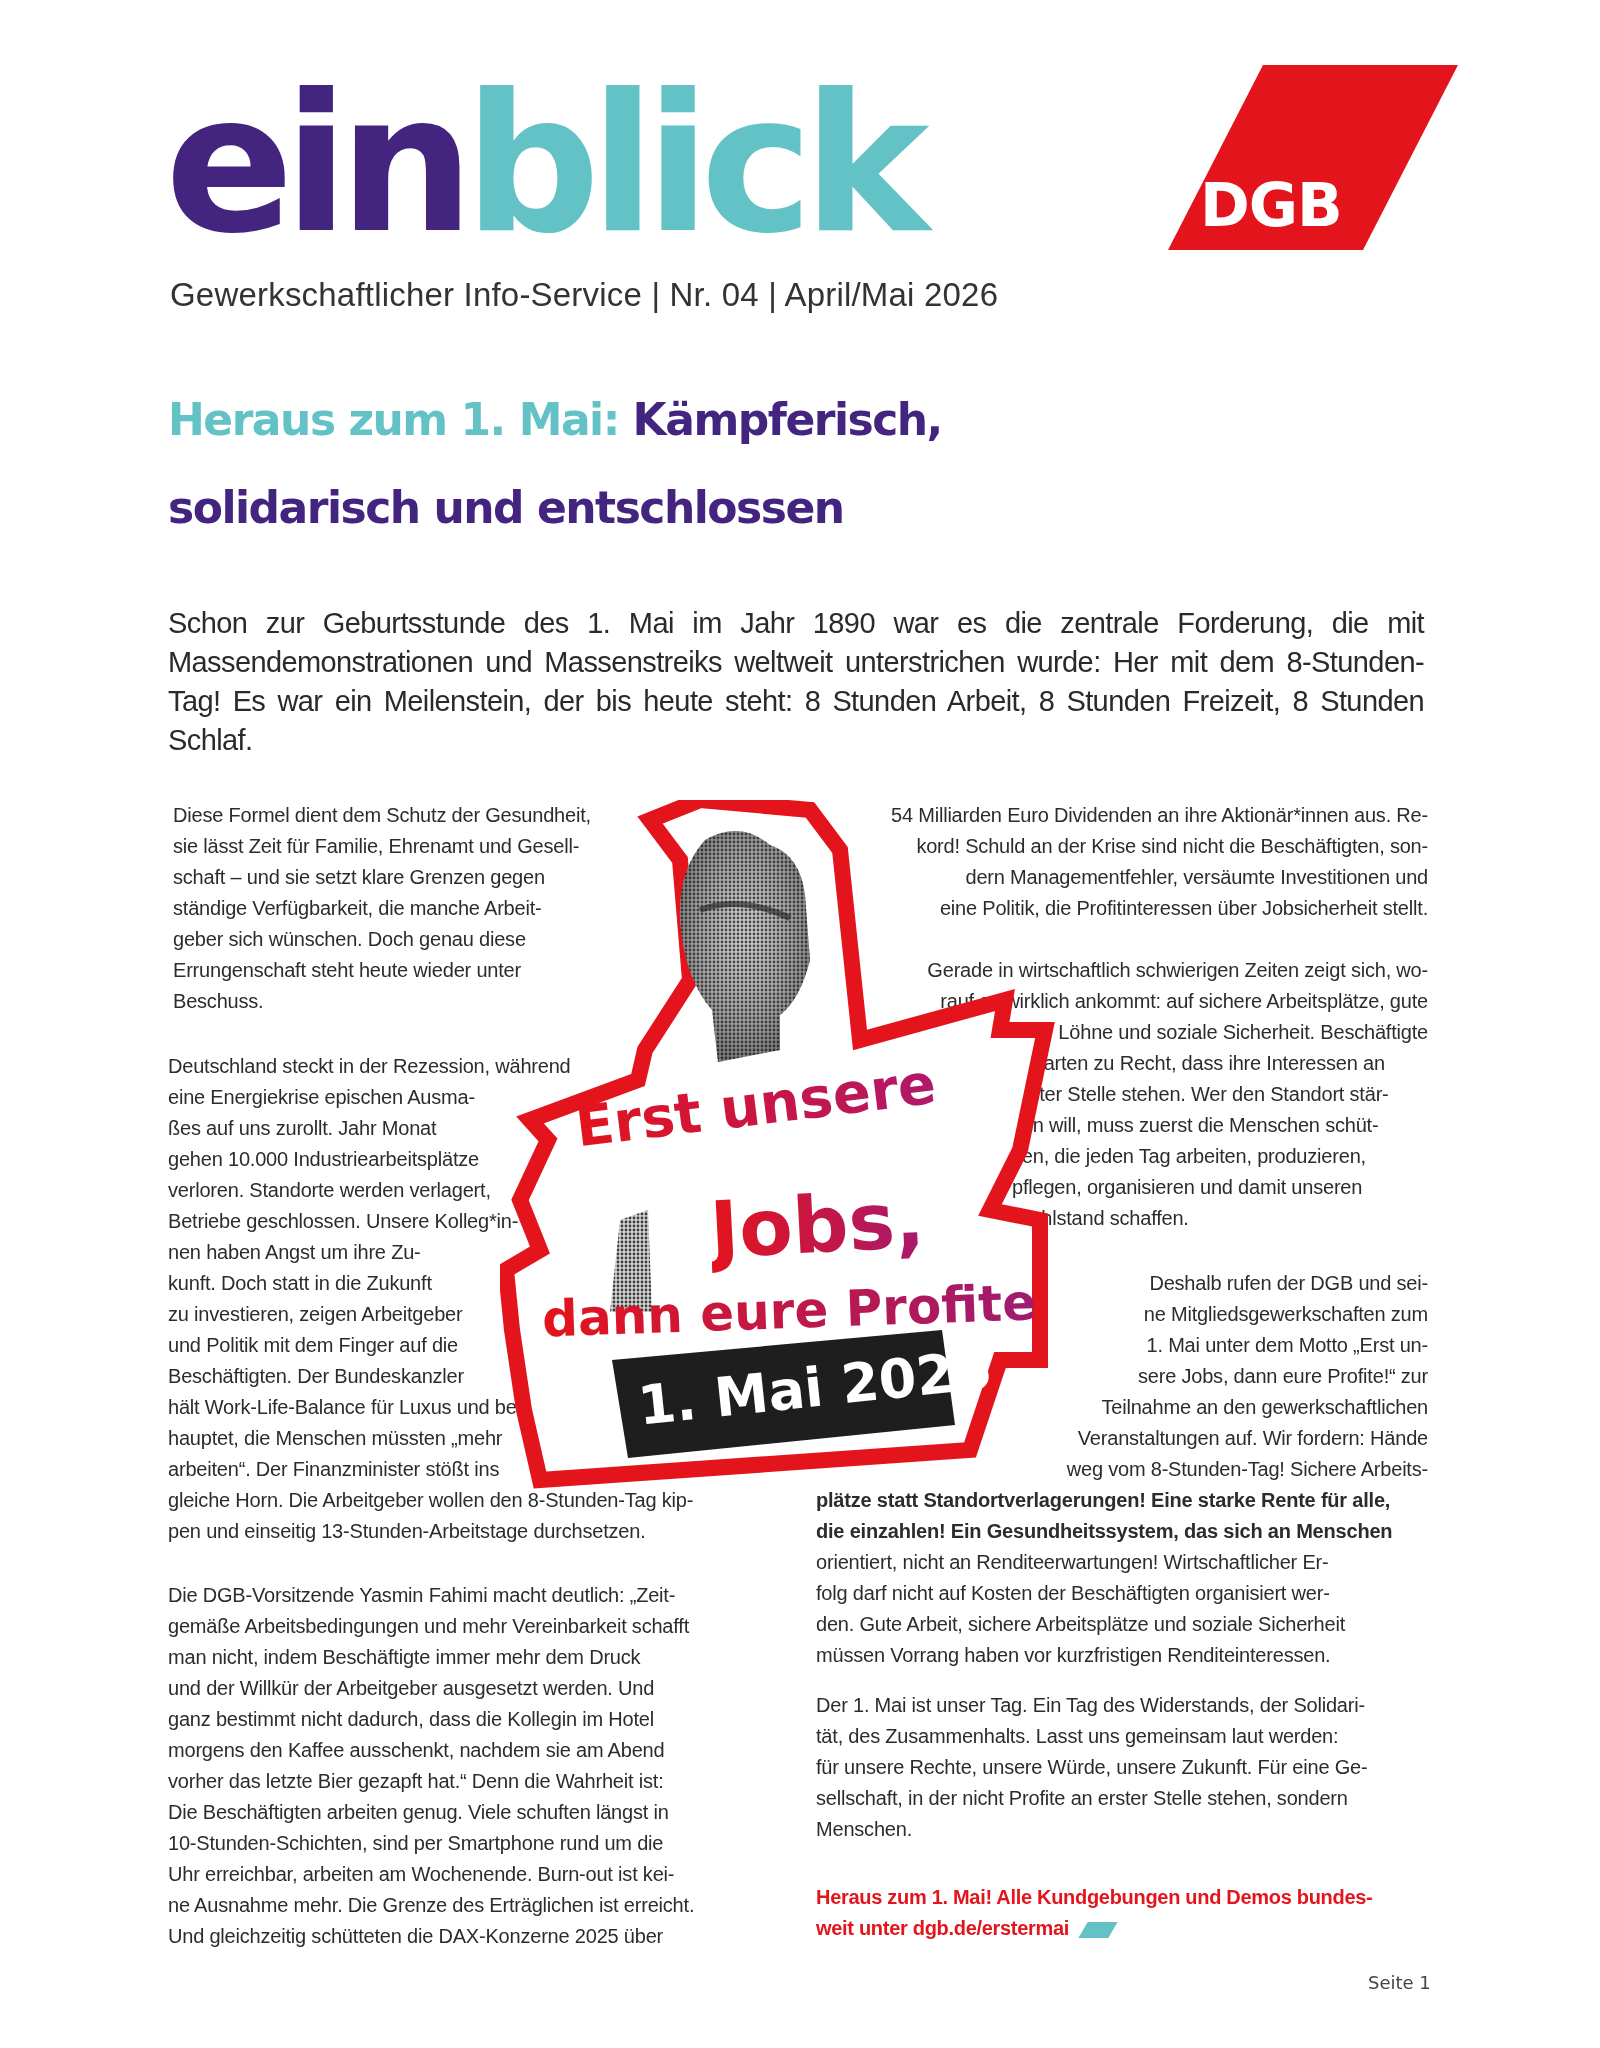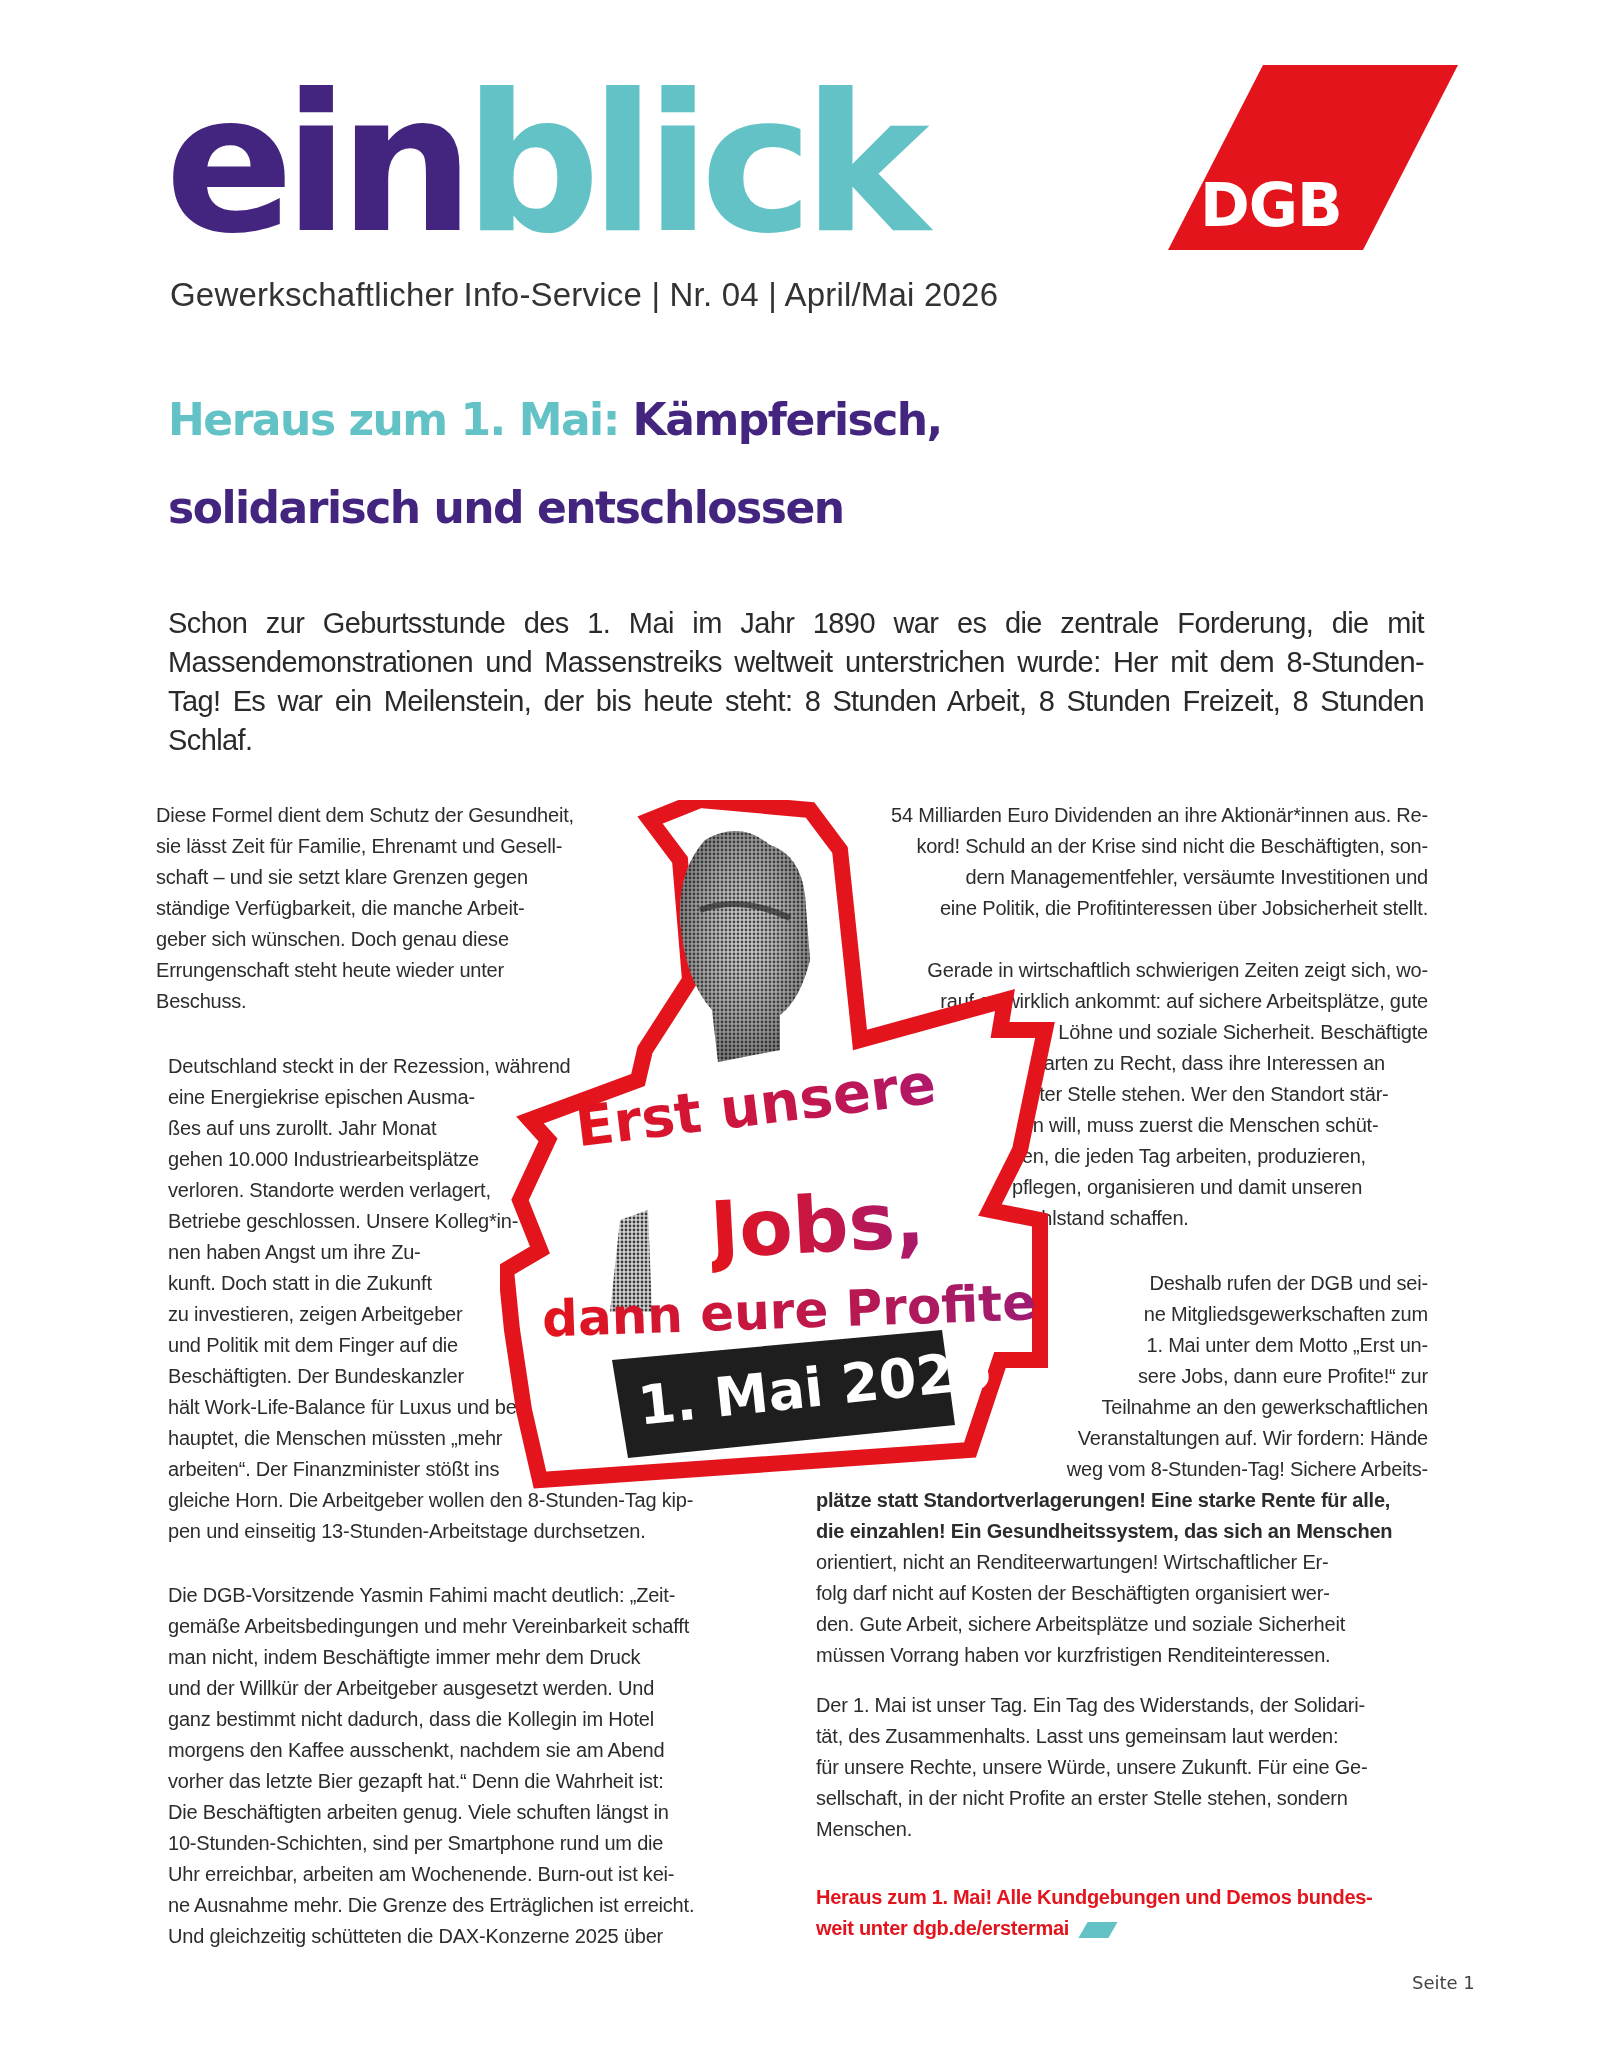--- a/index.html
+++ b/index.html
@@ -21,21 +21,21 @@
   .lead { position: absolute; left: 168px; top: 604px; width: 1256px; font-family: "Liberation Sans", sans-serif; font-size: 29px; line-height: 39px; color: #2a2a2a; letter-spacing: -0.6px; text-align: justify; }
 
   .para { position: absolute; font-family: "Liberation Sans", sans-serif; font-size: 20px; line-height: 31px; color: #2c2c2c; letter-spacing: -0.2px; white-space: nowrap; }
   .para span { display: block; }
   .right-al span { text-align: right; }
 
   .cta { position: absolute; left: 816px; top: 1882px; font-family: "Liberation Sans", sans-serif; font-weight: bold; font-size: 20px; line-height: 31px; color: #e3141c; letter-spacing: -0.3px; }
   .cta span { display: block; }
   .cta-mark { display: inline-block; width: 30px; height: 16px; background: #63c2c6; transform: skewX(-30deg); margin-left: 14px; vertical-align: middle; }
 
-  .page-num { position: absolute; left: 1412px; top: 1972px; font-family: "DejaVu Sans", sans-serif; font-size: 18px; color: #444; }
+  .page-num { position: absolute; left: 1368px; top: 1972px; font-family: "DejaVu Sans", sans-serif; font-size: 18px; color: #444; }
 
   .poster { position: absolute; left: 500px; top: 800px; width: 560px; height: 700px; }
   .poster svg { position: absolute; left: 0; top: 0; }
   .p-text { position: absolute; font-family: "DejaVu Sans", sans-serif; font-weight: bold; white-space: nowrap; }
   .p-erst { left: 72px; top: 295px; font-size: 56px; color: #e11d48; transform: rotate(-7deg); transform-origin: left top; background: linear-gradient(90deg,#e3141c,#b0186a); -webkit-background-clip: text; background-clip: text; color: transparent; }
   .p-jobs { left: 210px; top: 380px; font-size: 78px; transform: rotate(-3deg); background: linear-gradient(90deg,#e3141c,#a8196e); -webkit-background-clip: text; background-clip: text; color: transparent; }
   .p-dann { left: 42px; top: 482px; font-size: 50px; transform: rotate(-2deg); background: linear-gradient(90deg,#e3141c,#9e1b72); -webkit-background-clip: text; background-clip: text; color: transparent; }
   .p-date { left: 135px; top: 575px; font-size: 54px; color: #fff; transform: rotate(-6deg); transform-origin: left top; }
 </style>
 </head>
@@ -51,21 +51,21 @@
   <div class="dgb-text">DGB</div>
 </div>
 
 <h1 class="headline">
   <span class="teal">Heraus zum 1. Mai:</span><span> Kämpferisch,</span><br>
   <span>solidarisch und entschlossen</span>
 </h1>
 
 <p class="lead">Schon zur Geburtsstunde des 1. Mai im Jahr 1890 war es die zentrale Forderung, die mit Massendemonstrationen und Massenstreiks weltweit unterstrichen wurde: Her mit dem 8-Stunden-Tag! Es war ein Meilenstein, der bis heute steht: 8 Stunden Arbeit, 8 Stunden Freizeit, 8 Stunden Schlaf.</p>
 
-<div class="para" style="left:156px; top:800px;">
+<div class="para" style="left:173px; top:800px;">
   <span>Diese Formel dient dem Schutz der Gesundheit,</span>
   <span>sie lässt Zeit für Familie, Ehrenamt und Gesell-</span>
   <span>schaft – und sie setzt klare Grenzen gegen</span>
   <span>ständige Verfügbarkeit, die manche Arbeit-</span>
   <span>geber sich wünschen. Doch genau diese</span>
   <span>Errungenschaft steht heute wieder unter</span>
   <span>Beschuss.</span>
 </div>
 
 <div class="para" style="left:168px; top:1051px;">

